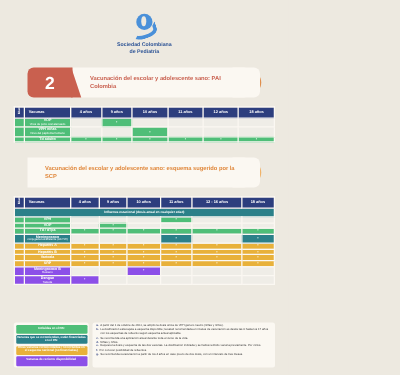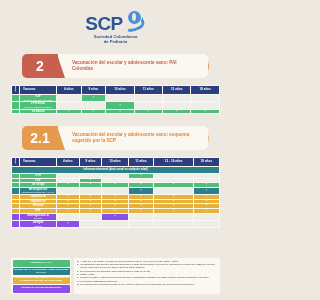--- a/index.html
+++ b/index.html
@@ -151,21 +151,20 @@
   .note .mk { font-weight: bold; color: #2D3E7E; flex: none; }
   .note .tx { flex: 1; }
 </style>
 </head>
 <body>
 
 <div class="page">
 
   <div class="logo-wrap">
     <div class="logo-row">
-      <div class="logo-scp">SCP</div>
       <div class="logo-mark">
         <div class="ball"></div>
         <div class="swoosh"></div>
       </div>
     </div>
     <div class="logo-sub">
       <div>Sociedad Colombiana</div>
       <div>de Pediatría</div>
     </div>
   </div>
@@ -222,21 +221,20 @@
           <td class="g"><span class="dot">•</span></td>
           <td class="g"><span class="dot">•</span></td>
           <td class="g"><span class="dot">•</span></td>
           <td class="g"><span class="dot">•</span></td>
           <td class="g"><span class="dot">•</span></td>
         </tr>
       </tbody>
   </table>
 
   <div class="banner" id="banner-21">
-    <div class="num-tab">2.1</div>
     <div class="end-circle"></div>
     <div class="plate-cover"></div>
     <div class="title-plate">
       <span>Vacunación del escolar y adolescente sano: esquema sugerido por la SCP</span>
     </div>
   </div>
 
   <table class="tbl" id="table-scp">
     <thead>
       <tr>

